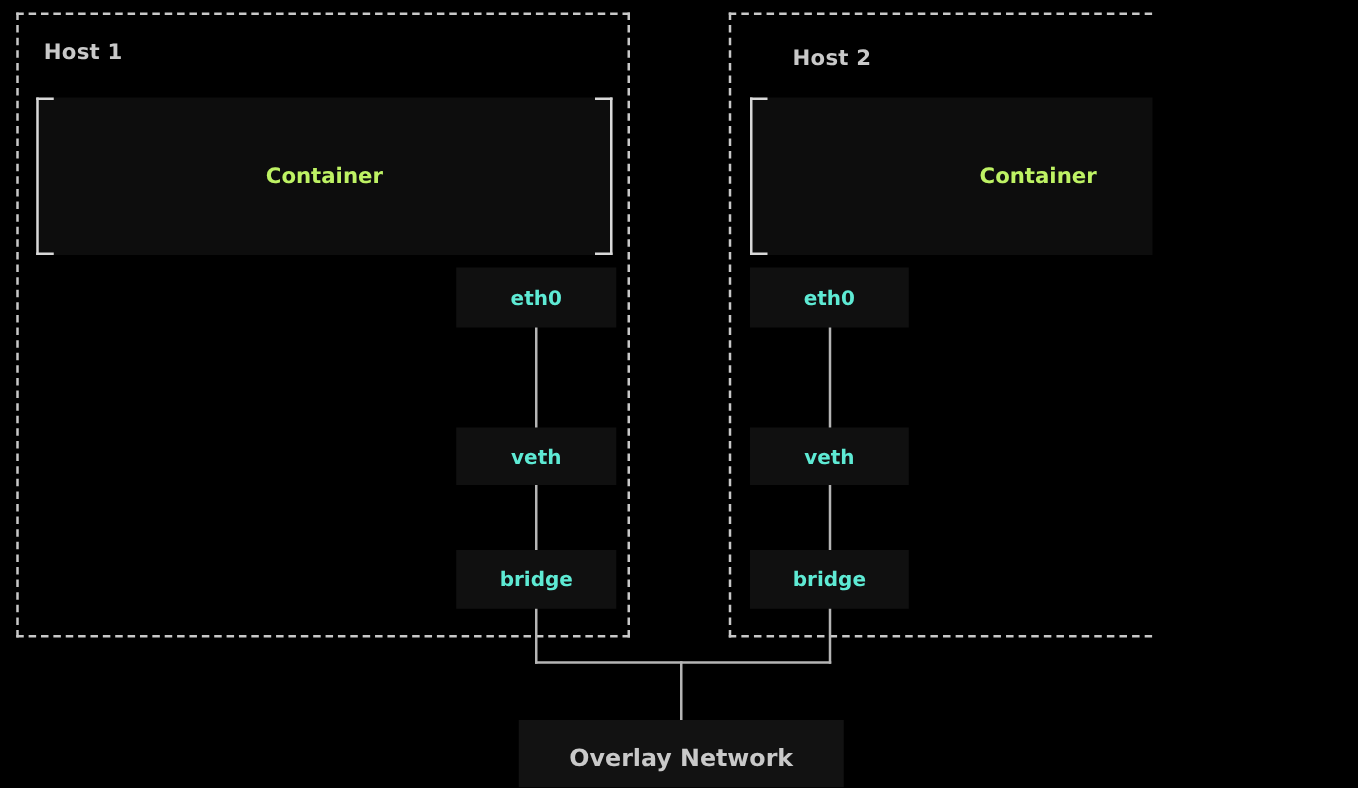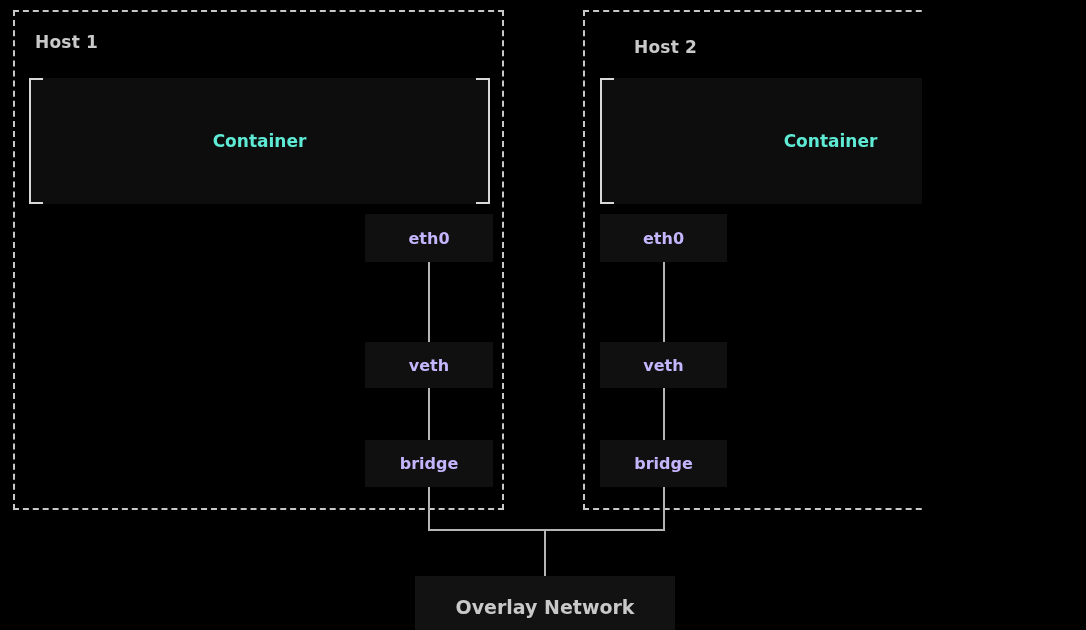--- a/index.html
+++ b/index.html
@@ -62,36 +62,36 @@
   .container-box .bracket.left {
     left: 0;
     border-left: 2px solid #d8d8d8;
   }
   .container-box .bracket.right {
     right: 0;
     border-right: 2px solid #d8d8d8;
   }
   .container-label {
     position: relative;
-    color: #5eead4;
+    color: #bef264;
     font-size: 17px;
     font-weight: bold;
     z-index: 2;
   }
   #container1-box { left: 29px;  top: 78px; width: 461px; height: 126px; }
   #container2-box { left: 600px; top: 78px; width: 461px; height: 126px; }
 
   
   .node-box {
     position: absolute;
     background: #101010;
     display: flex;
     align-items: center;
     justify-content: center;
-    color: #c4b5fd;
+    color: #5eead4;
     font-size: 16px;
     font-weight: bold;
     box-sizing: border-box;
   }
   #h1-eth0   { left: 365px; top: 214px; width: 128px; height: 48px; }
   #h1-veth   { left: 365px; top: 342px; width: 128px; height: 46px; }
   #h1-bridge { left: 365px; top: 440px; width: 128px; height: 47px; }
   #h2-eth0   { left: 600px; top: 214px; width: 127px; height: 48px; }
   #h2-veth   { left: 600px; top: 342px; width: 127px; height: 46px; }
   #h2-bridge { left: 600px; top: 440px; width: 127px; height: 47px; }

